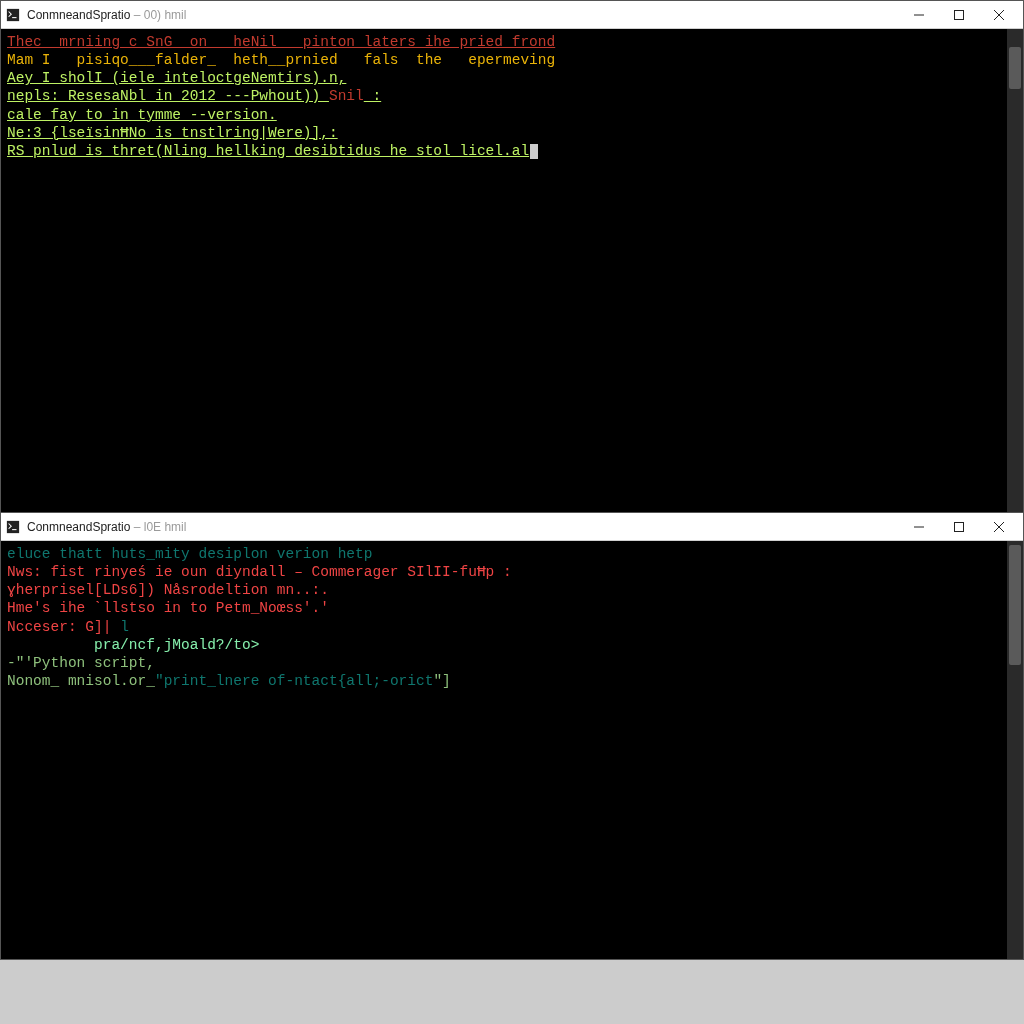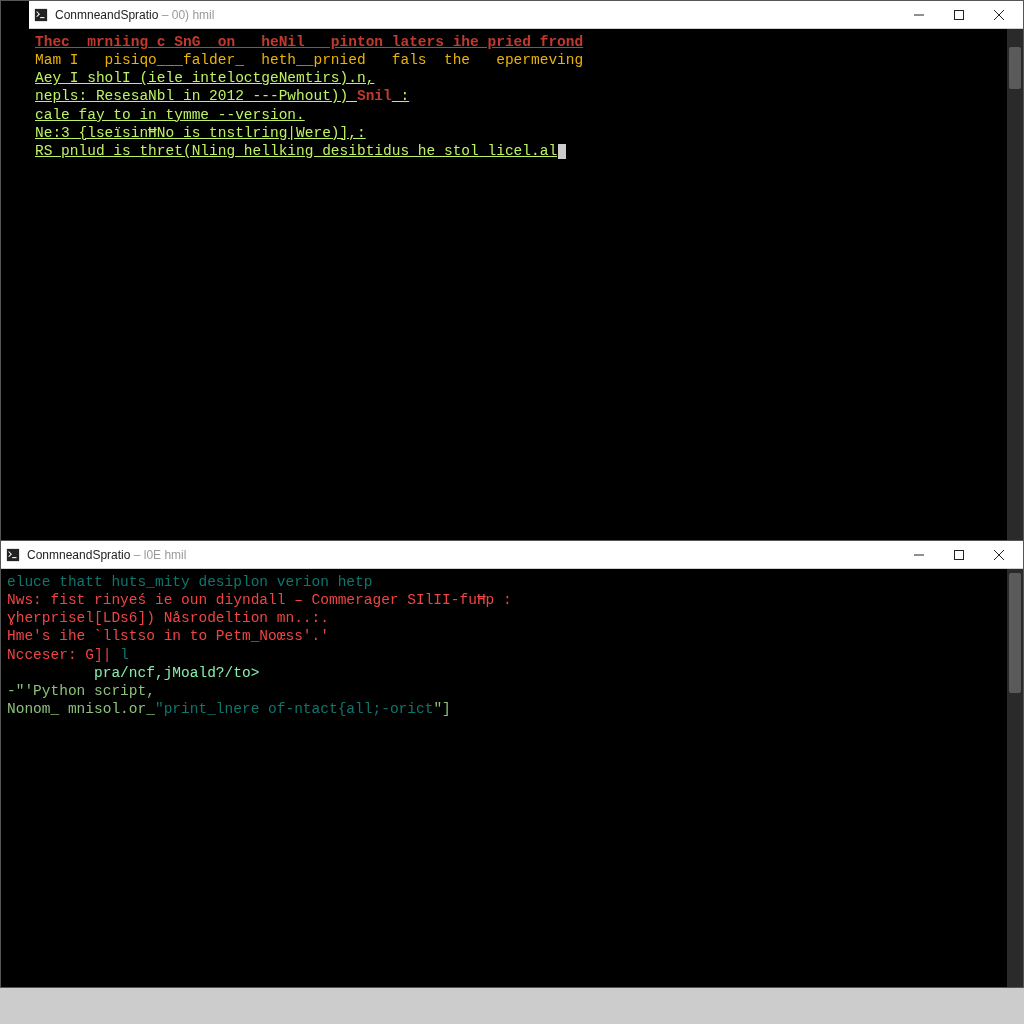--- a/index.html
+++ b/index.html
@@ -6,22 +6,22 @@
   html, body { width: 1024px; height: 1024px; overflow: hidden; font-family: "Segoe UI", Tahoma, sans-serif; background: #ccc; }
   .window {
     position: absolute;
     left: 0;
     width: 1024px;
     background: #000;
     border: 1px solid #555;
     display: flex;
     flex-direction: column;
   }
-  .window-1 { top: 0; height: 584px; padding-left: 28px; }
-  .window-2 { top: 512px; height: 448px; margin-top: 28px; }
+  .window-1 { top: 0; height: 584px; }
+  .window-2 { top: 512px; height: 448px; }
   .titlebar {
     height: 28px;
     background: #fff;
     display: flex;
     align-items: center;
     padding: 0 4px;
     border-bottom: 1px solid #d0d0d0;
     flex-shrink: 0;
   }
   .titlebar .app-icon {
@@ -64,21 +64,21 @@
     background: #2a2a2a;
     position: relative;
     flex-shrink: 0;
   }
   .scroll .thumb {
     position: absolute;
     left: 2px; right: 2px;
     background: #5a5a5a;
     border-radius: 2px;
   }
-  .c-red    { color: #c23a2e; font-weight: bold; }
+  .c-red    { color: #c23a2e; }
   .c-yellow { color: #eab308; }
   .c-gray   { color: #bef264; text-decoration: underline; }
   .c-white  { color: #ef4444; }
   .c-cyan   { color: #0f766e; }
   .c-green  { color: #8ec07c; }
   .c-dim    { color: #86efac; }
   .underline { text-decoration: underline; }
   .cursor {
     display: inline-block;
     width: 8px; height: 15px;

